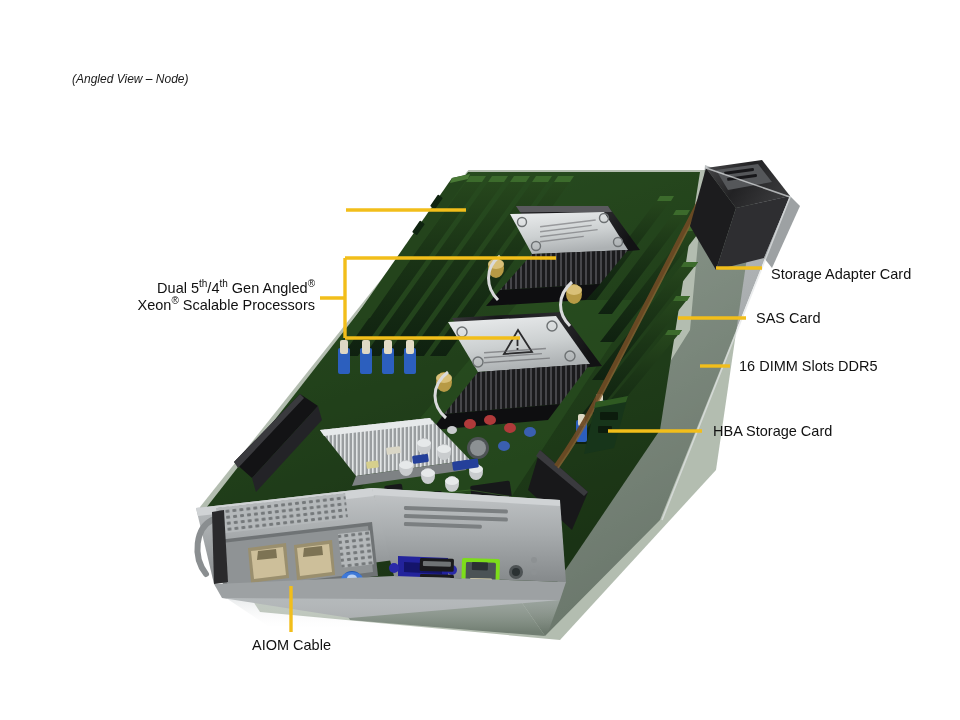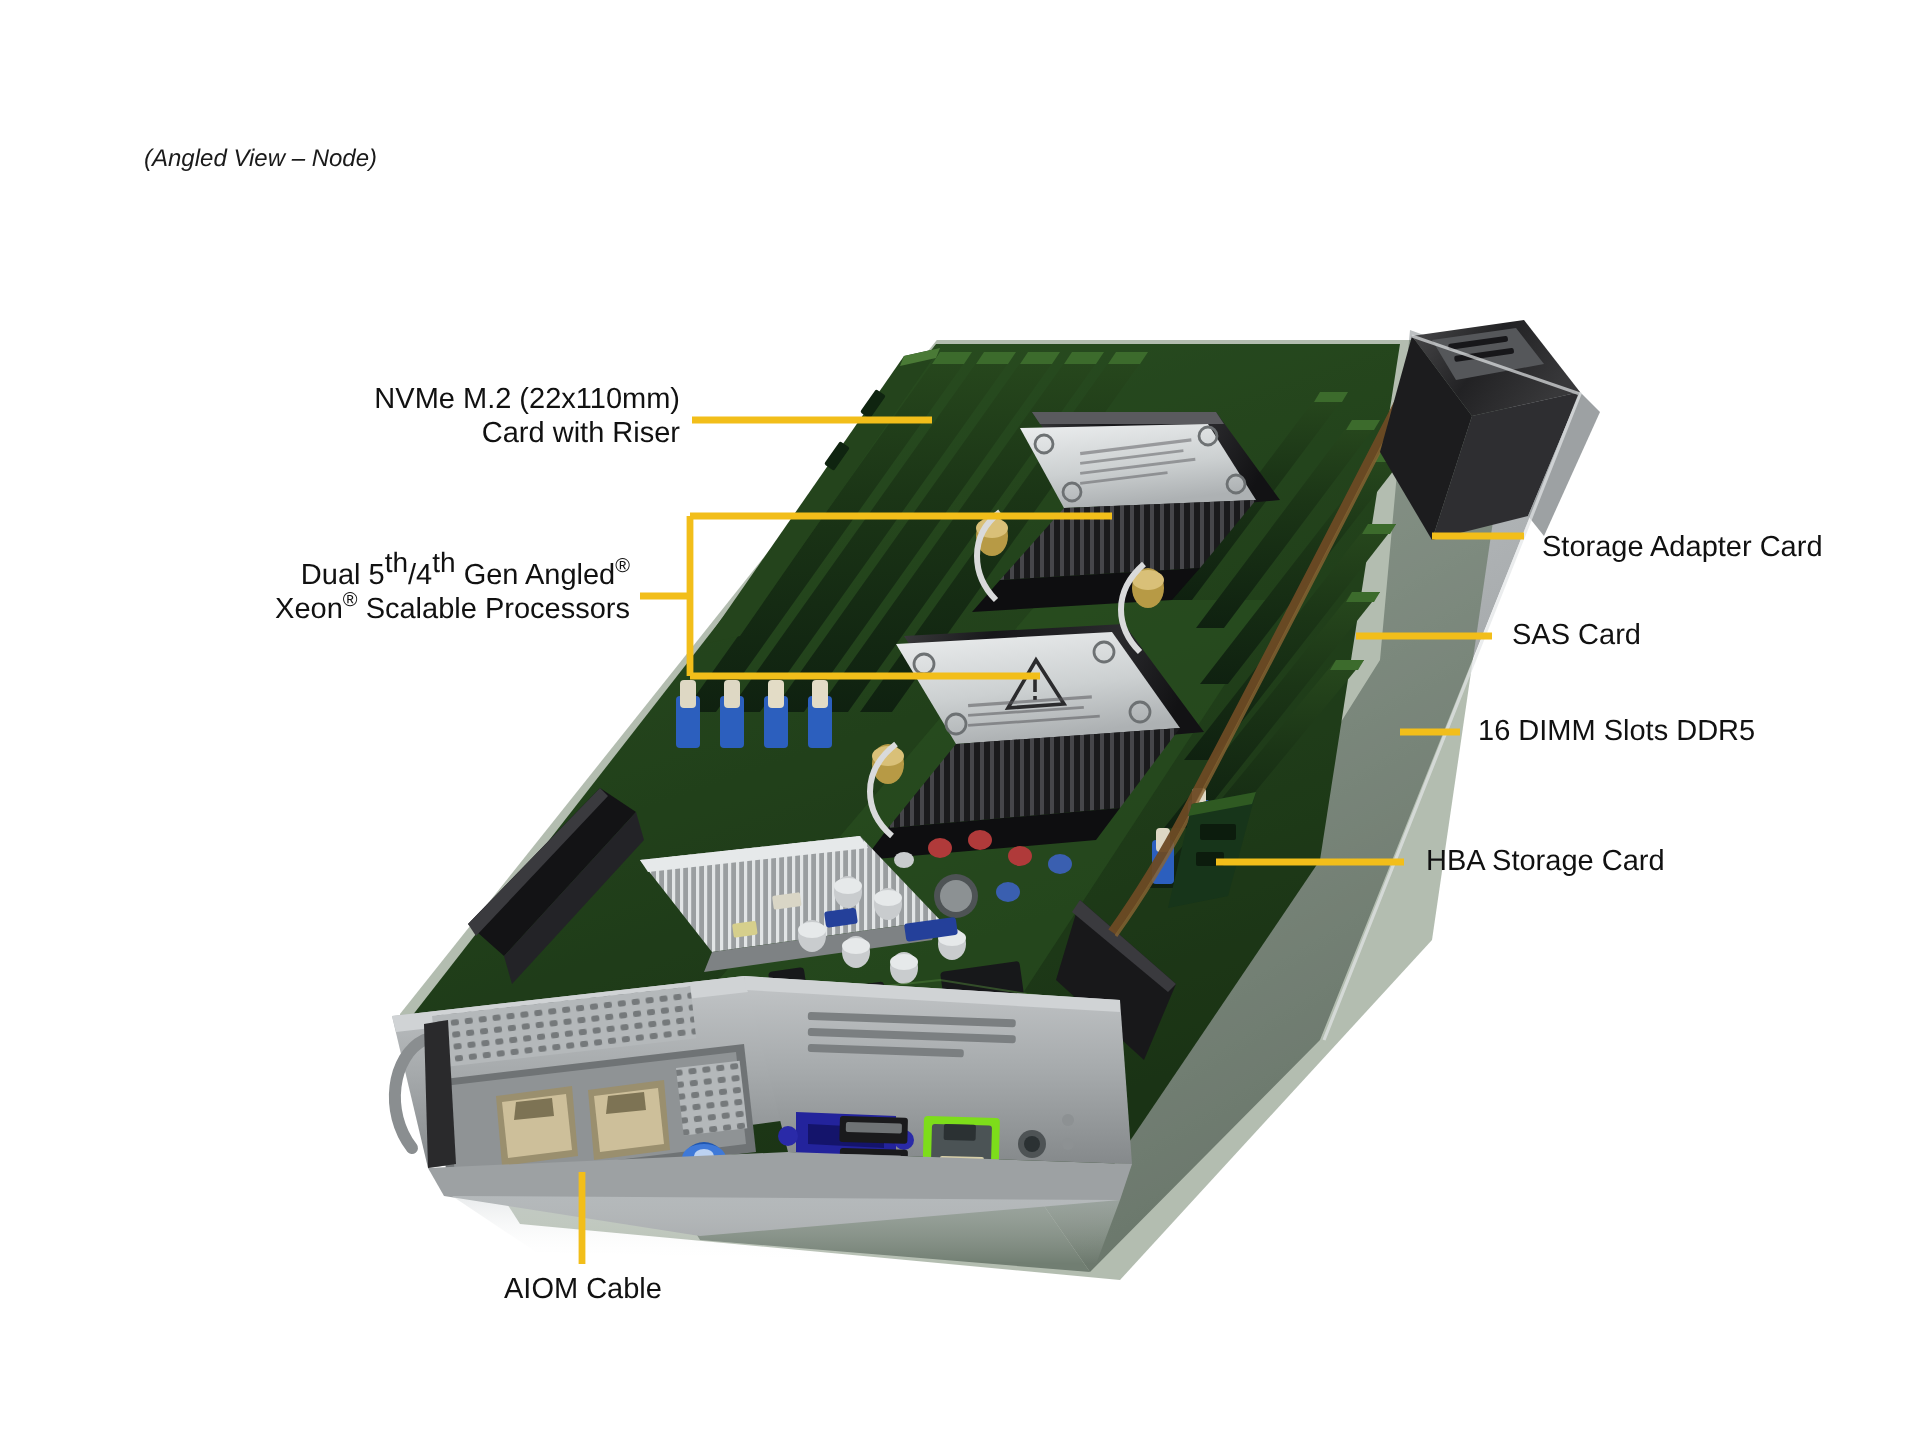--- a/index.html
+++ b/index.html
@@ -32,21 +32,21 @@
     position: absolute;
     font-size: 14.5px;
     color: #111111;
     line-height: 17px;
     white-space: nowrap;
   }
   .callout.right-align { text-align: right; }
   .callout.left-align  { text-align: left; }
   .callout .ln { display: block; }
   .callout sup {
-    font-size: 14px;
+    font-size: 10px;
     vertical-align: super;
     line-height: 0;
   }
   .callout .reg {
     font-size: 10px;
     vertical-align: super;
     line-height: 0;
   }
 
   
@@ -460,24 +460,20 @@
       <line x1="700" y1="366" x2="730" y2="366"></line>
 
       <line x1="608" y1="431" x2="702" y2="431"></line>
 
       <line x1="291" y1="586" x2="291" y2="632"></line>
     </g>
   </svg>
 
   <div id="caption">(Angled View – Node)</div>
 
-  <div class="callout right-align" style="left:60px; top:192px; width:280px;">
-    <span class="ln">NVMe M.2 (22x110mm)</span>
-    <span class="ln">Card with Riser</span>
-  </div>
 
   <div class="callout right-align" style="left:30px; top:280px; width:285px;">
     <span class="ln"><span>Dual 5</span><sup>th</sup><span>/4</span><sup>th</sup><span> Gen Angled</span><span class="reg">®</span></span>
     <span class="ln"><span>Xeon</span><span class="reg">®</span><span> Scalable Processors</span></span>
   </div>
 
   <div class="callout left-align" style="left:771px; top:266px;">
     <span class="ln">Storage Adapter Card</span>
   </div>
 

